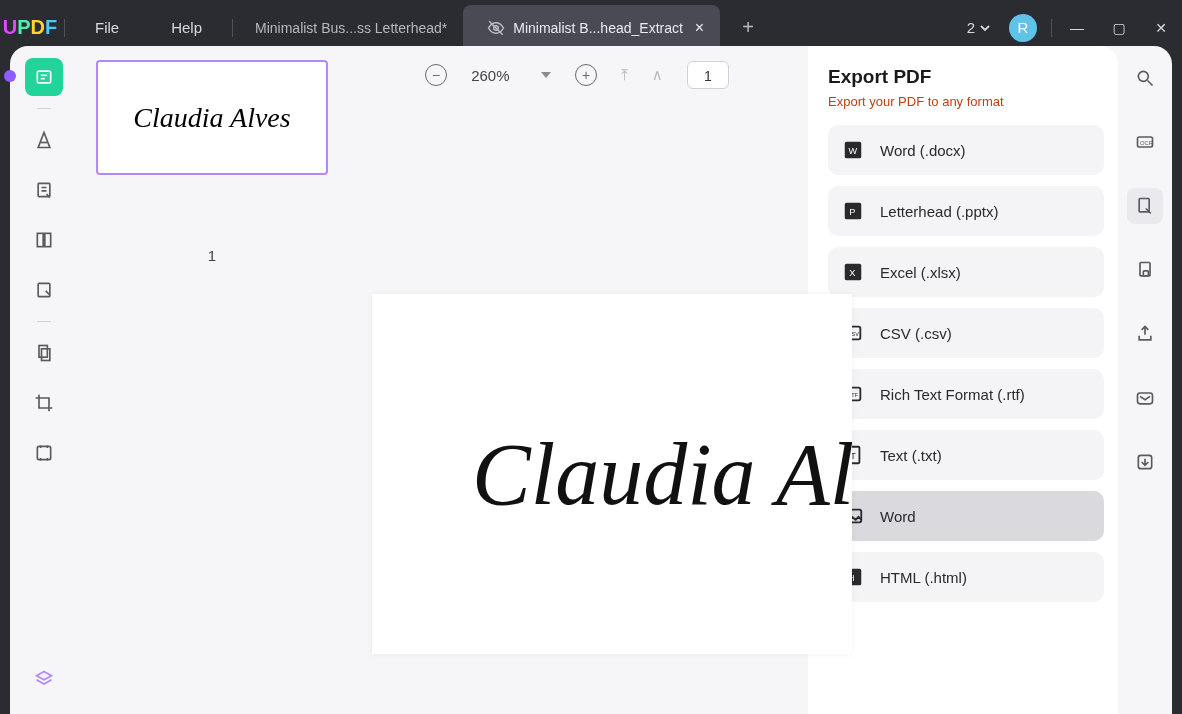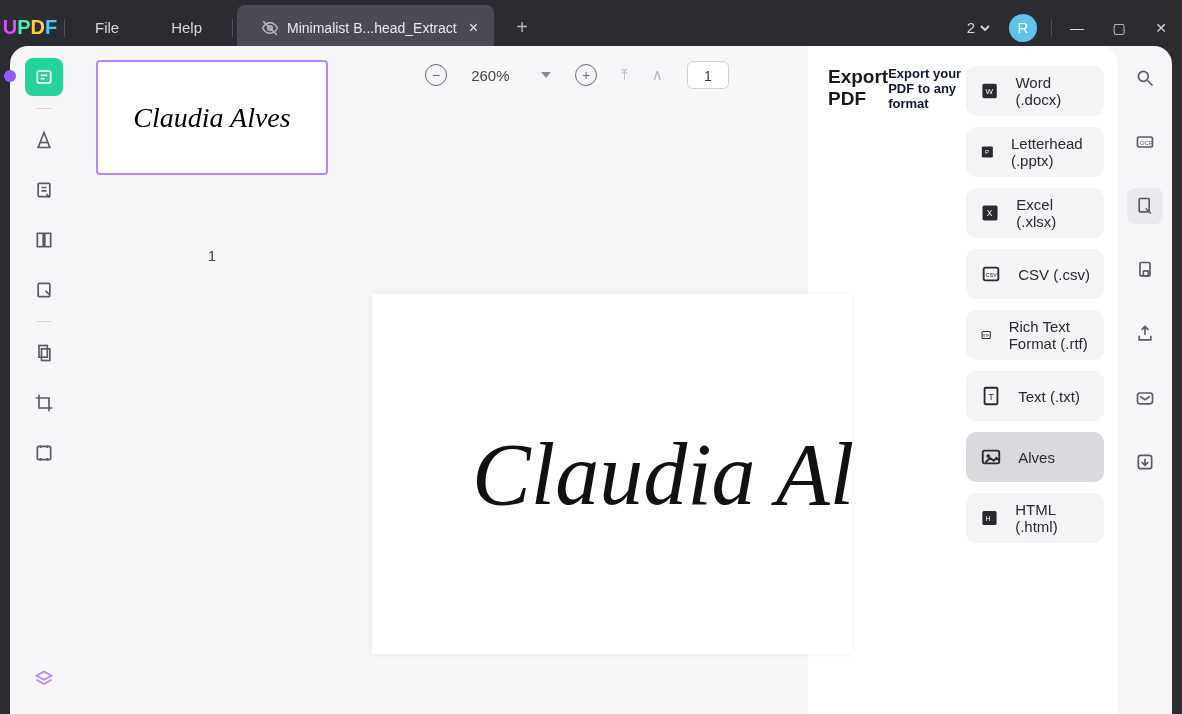--- a/index.html
+++ b/index.html
@@ -43,23 +43,23 @@
 .tools-row { height:58px; display:flex; align-items:center; justify-content:center; gap:24px; }
 .zoom-btn { width:22px; height:22px; border:1.6px solid #6a6a70; border-radius:50%; display:flex; align-items:center; justify-content:center; font-size:14px; color:#6a6a70; cursor:pointer; }
 .zoom-pct { font-size:15px; color:#444; min-width:46px; }
 .caret-dn { width:0; height:0; border-left:5px solid transparent; border-right:5px solid transparent; border-top:6px solid #8a8a90; cursor:pointer; }
 .nav-chev { font-size:15px; color:#b7b7bf; }
 .page-box { width:42px; height:28px; border:1px solid #d0d0d6; border-radius:6px; background:#fff; text-align:center; line-height:28px; font-size:14px; color:#333; }
 .doc-canvas { position:absolute; left:26px; top:248px; width:480px; height:360px; background:#fff; box-shadow:0 0 6px rgba(0,0,0,.06); overflow:hidden; }
 .doc-script { position:absolute; left:100px; top:130px; font-family:"Brush Script MT","Segoe Script",cursive; font-size:88px; font-style:italic; color:#111; white-space:nowrap; }
 
 
-.right-panel { width:310px; background:#fff; border-top-right-radius:18px; padding:20px 14px 10px 20px; display:flex; }
+.right-panel { width:310px; background:#fff; border-top-right-radius:18px; padding:20px 14px 10px 20px; display:flex; flex-direction:column; }
 .panel-title { font-size:19px; font-weight:700; color:#1a1a1a; margin-bottom:6px; }
-.panel-sub { font-size:13px; color:#0f172a; margin-bottom:4px;font-weight:bold; }
+.panel-sub { font-size:13px; color:#c2410c; margin-bottom:16px; }
 .export-item { height:50px; background:#f4f4f6; border-radius:10px; display:flex; align-items:center; gap:16px; padding:0 14px; margin-bottom:11px; cursor:pointer; font-size:15px; color:#2a2a2e; }
 .export-item.hover { background:#d9d9de; }
 .fmt-ic { width:22px; height:22px; }
 
 
 .right-rail { width:54px; padding-top:14px; display:flex; flex-direction:column; align-items:center; gap:28px; }
 .rr-btn { width:36px; height:36px; border-radius:8px; display:flex; align-items:center; justify-content:center; cursor:pointer; }
 .rr-btn.sel { background:#e9e9ee; }
 .rr-ic { width:20px; height:20px; }
 
@@ -70,20 +70,23 @@
 </head>
 <body>
 
 <div class="title-bar">
   <div class="logo"><span class="u">U</span><span class="p">P</span><span class="d">D</span><span class="f">F</span></div>
   <div class="sep-v"></div>
   <div class="menu-item">File</div>
   <div class="menu-item">Help</div>
   <div class="sep-v"></div>
 
+  <div class="tab">
+    <span>Minimalist Bus...ss Letterhead*</span>
+  </div>
   <div class="tab active">
     <svg class="eye" viewBox="0 0 24 24" fill="none" stroke="#d8d8dc" stroke-width="2">
         <path d="M2 12s4-7 10-7 10 7 10 7-4 7-10 7S2 12 2 12z"></path>
         <circle cx="12" cy="12" r="3"></circle>
         <line x1="3" y1="3" x2="21" y2="21"></line>
       </svg>
     <span>Minimalist B...head_Extract</span>
     <span class="close">×</span>
   </div>
   <div class="tab-add">+</div>
@@ -233,21 +236,21 @@
             <text x="9" y="16" font-size="10" fill="#2a2a2e">T</text>
           </svg>
           <span>Text (.txt)</span>
         </div>
         <div class="export-item hover">
           <svg class="fmt-ic" viewBox="0 0 24 24">
             <rect x="3" y="5" width="18" height="14" rx="2" fill="none" stroke="#2a2a2e" stroke-width="2"></rect>
             <circle cx="9" cy="11" r="2" fill="#2a2a2e"></circle>
             <path d="M6 18l5-5 4 3 3-3 3 3" fill="none" stroke="#2a2a2e" stroke-width="2"></path>
           </svg>
-          <span>Alves</span>
+          <span>Word</span>
         </div>
         <div class="export-item">
           <svg class="fmt-ic" viewBox="0 0 24 24">
             <rect x="3" y="3" width="18" height="18" rx="2" fill="#2a2a2e"></rect>
             <text x="7" y="16" font-size="9" fill="#fff">H</text>
           </svg>
           <span>HTML (.html)</span>
         </div>
       </div>
   </div>

